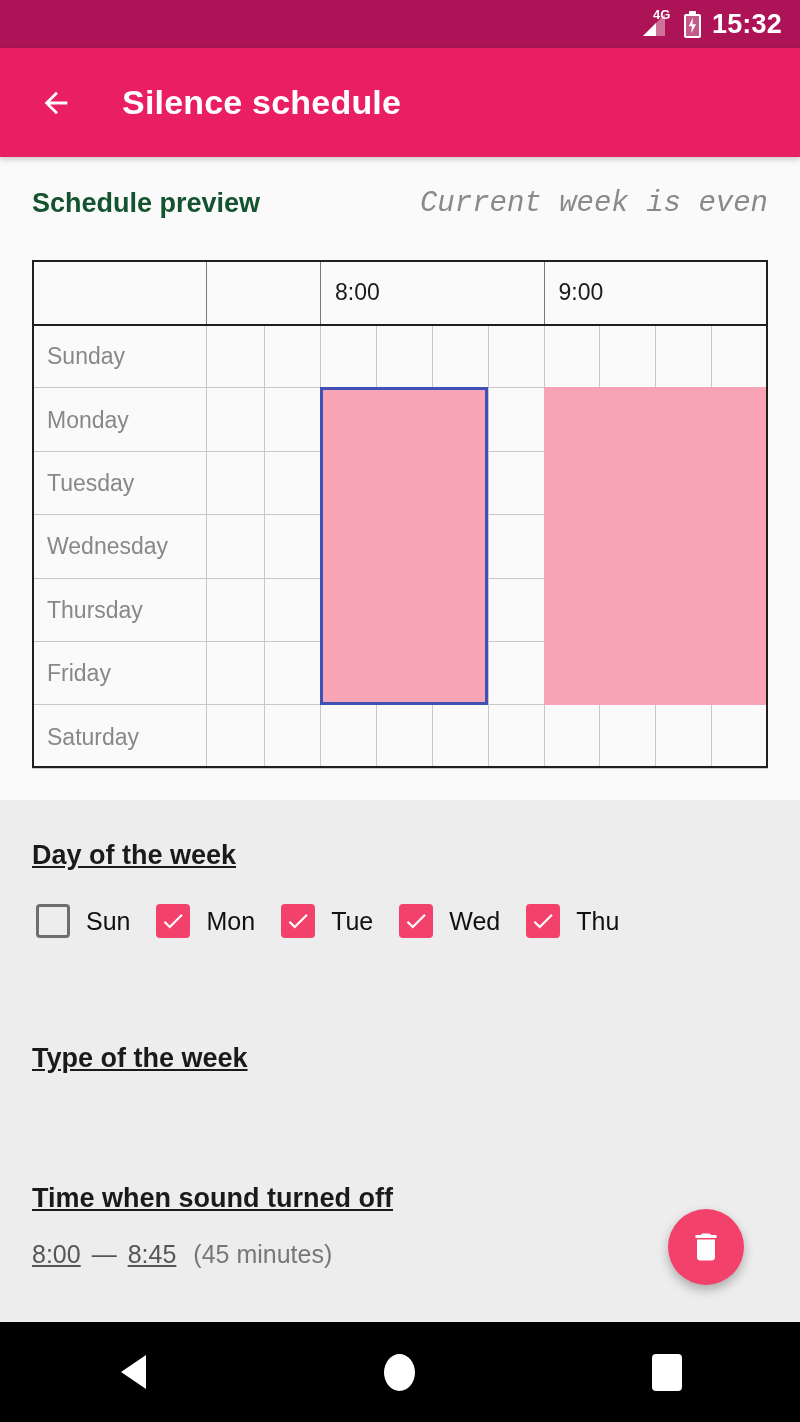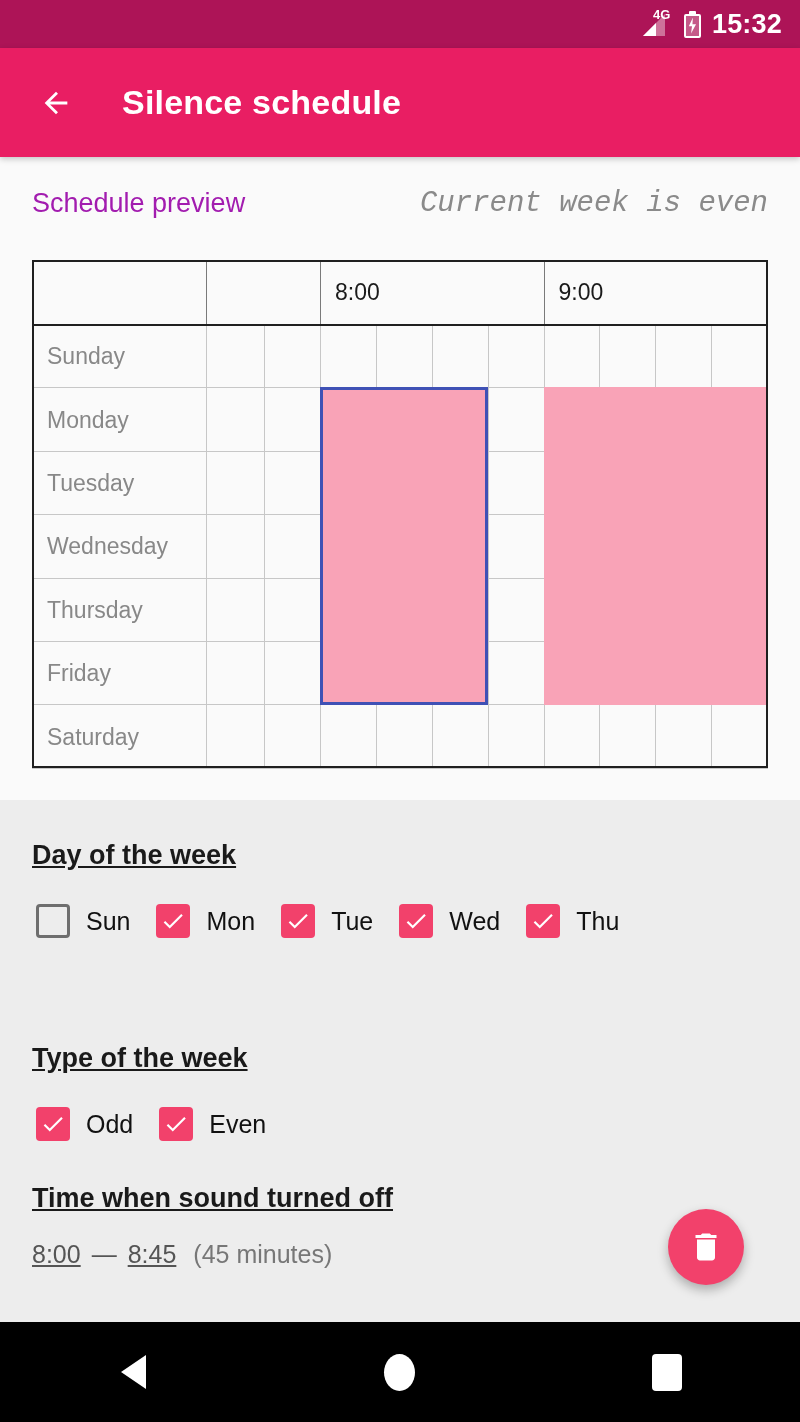--- a/index.html
+++ b/index.html
@@ -76,21 +76,21 @@
   
   .preview {
     position:absolute; top:157px; left:0; width:800px; height:643px;
     background:#FAFAFA;
   }
   .preview-head {
     position:relative; height:92px;
     padding:0 32px;
     display:flex; align-items:center; justify-content:space-between;
   }
-  .preview-title { font-size:27px; font-weight:400; color:#a21caf; }
+  .preview-title { font-size:27px; font-weight:700; color:#14532d; }
   .preview-note {
     font-size:29px; font-style:italic; color:#8a8a8a;font-family:Liberation Mono, monospace;
   }
 
   
   .grid-wrap {
     position:absolute; left:32px; top:103px;
     width:736px; height:508px;
   }
   table.grid {
@@ -424,38 +424,20 @@
               <path d="M9 16.2 4.8 12l-1.4 1.4L9 19 21 7l-1.4-1.4z" fill="#ffffff"></path>
             </svg>
         </span>
         <span class="cb-label">Thu</span>
       </div>
     </div>
 
 
     <div class="sec-title pos-tow-title">Type of the week</div>
 
-    <div class="cb-row r3">
-      <div class="cb-item">
-        <span class="box on">
-          <svg viewBox="0 0 24 24">
-              <path d="M9 16.2 4.8 12l-1.4 1.4L9 19 21 7l-1.4-1.4z" fill="#ffffff"></path>
-            </svg>
-        </span>
-        <span class="cb-label">Odd</span>
-      </div>
-      <div class="cb-item">
-        <span class="box on">
-          <svg viewBox="0 0 24 24">
-              <path d="M9 16.2 4.8 12l-1.4 1.4L9 19 21 7l-1.4-1.4z" fill="#ffffff"></path>
-            </svg>
-        </span>
-        <span class="cb-label">Even</span>
-      </div>
-    </div>
 
     <div class="sec-title pos-time-title">Time when sound turned off</div>
 
     <div class="time-line">
       <span class="time-val">8:00</span>
       <span class="time-dash">—</span>
       <span class="time-val">8:45</span>
       <span class="time-dur">(45 minutes)</span>
     </div>
   </div>

